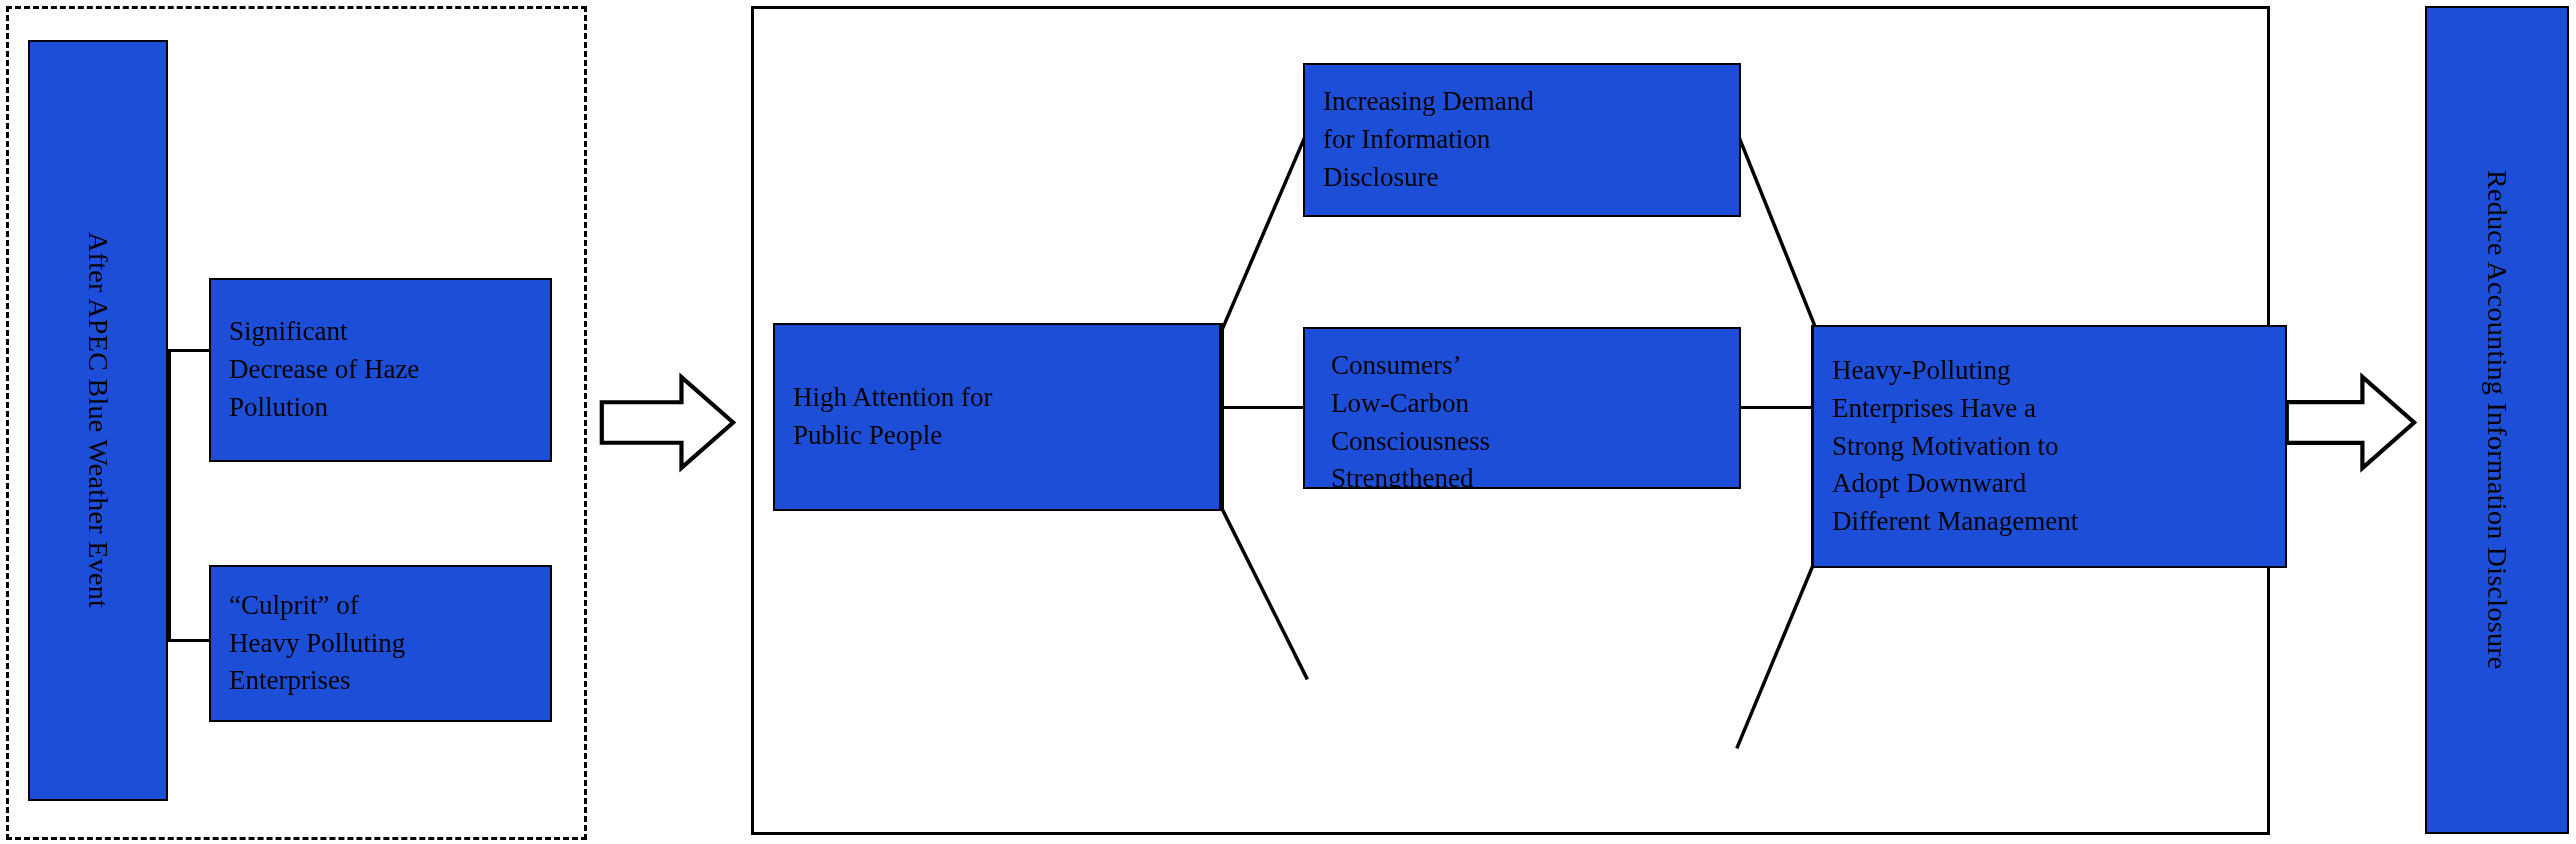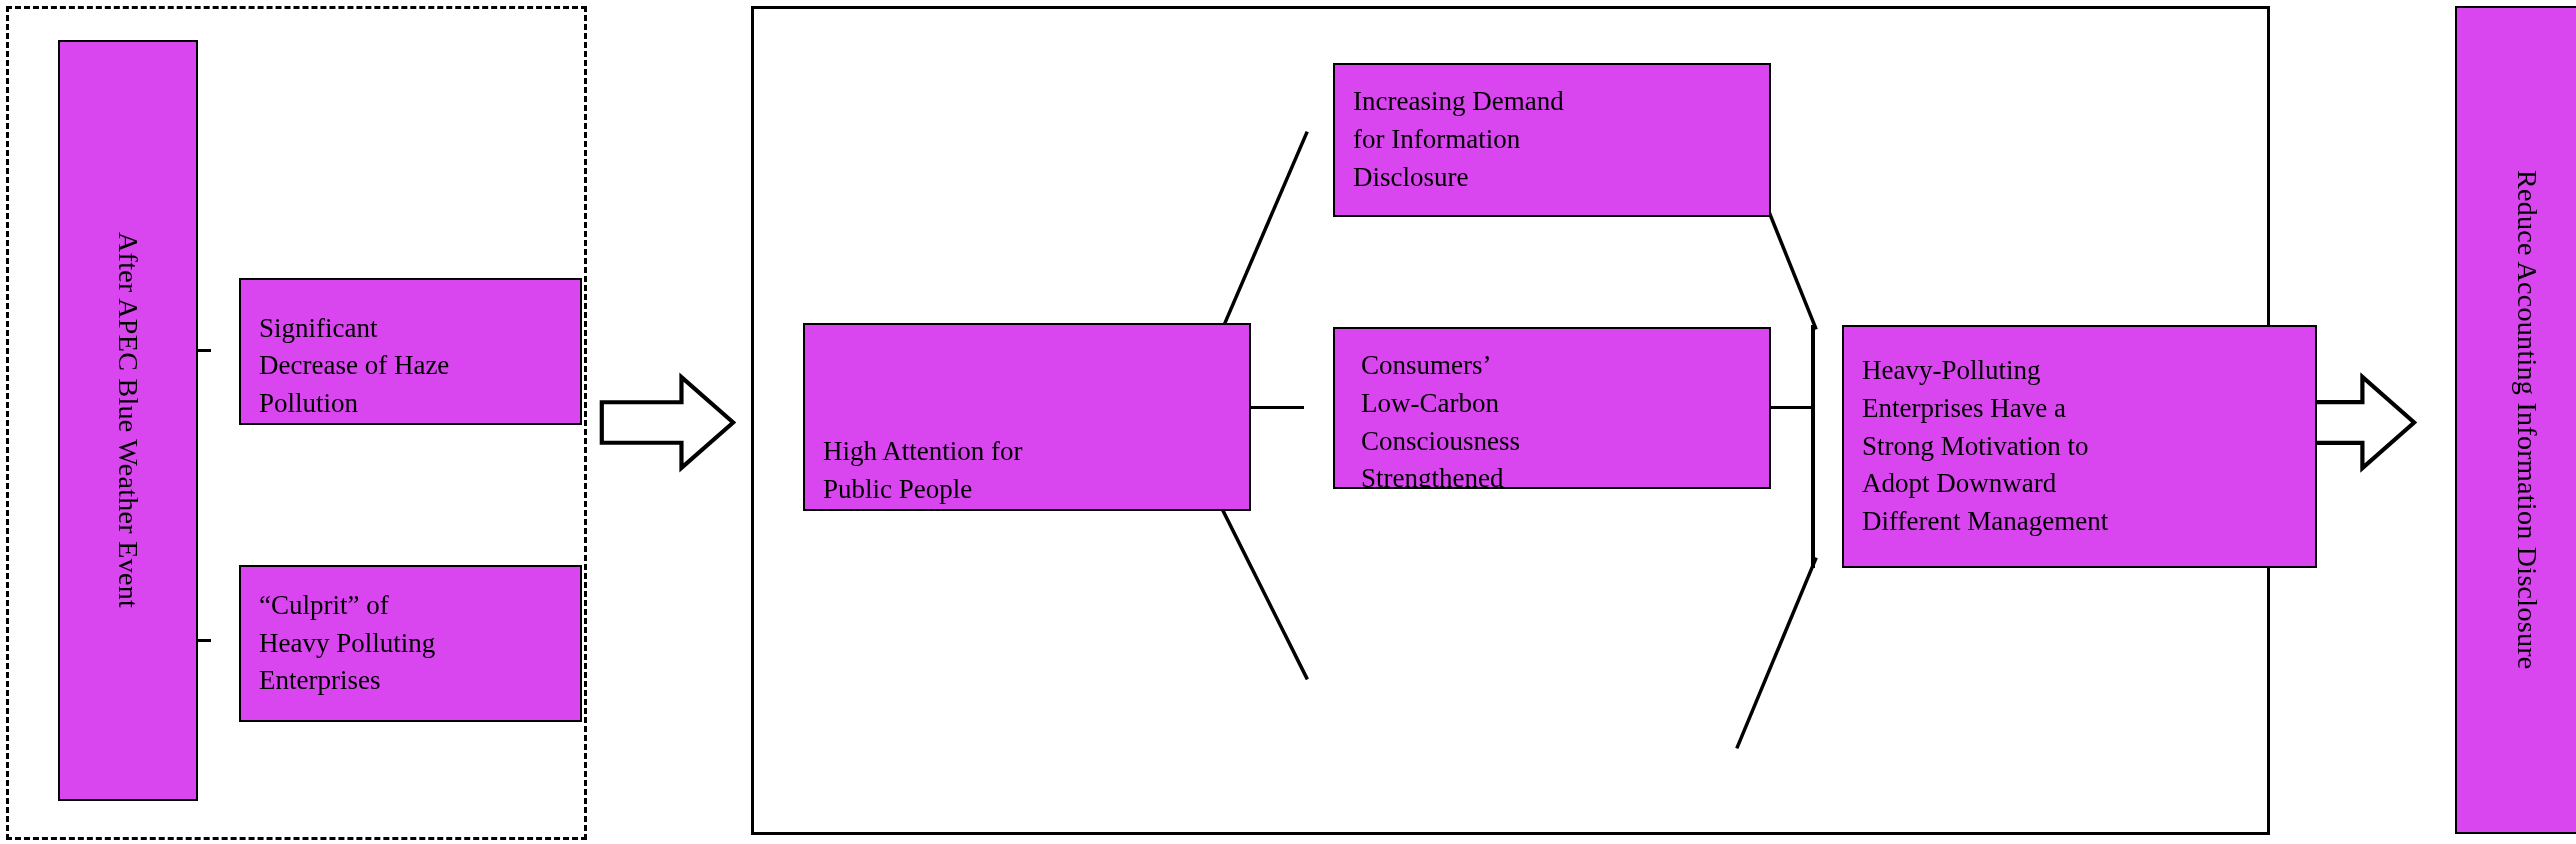--- a/index.html
+++ b/index.html
@@ -37,23 +37,22 @@
     height: 829px;
     border: 3.5px solid #000000;
     box-sizing: border-box;
   }
 
   
   .node {
     position: absolute;
     box-sizing: border-box;
     border: 2.8px solid #000000;
-    background: #d946ef;
+    background: #1d4ed8;
     z-index: 4;
-    margin-left: 30px;
   }
   .node .txt {
     display: block;
     font-size: 27px;
     line-height: 1.40;
     color: #000000;
     white-space: pre-line;
   }
 
   
@@ -89,23 +88,23 @@
     display: block;
     overflow: hidden;
   }
   .node.clip .txt {
     padding: 18px 8.4px 0 18px;
     text-align: left;
   }
 
   
   #node-apec-event       { left: 28px;   top: 40px;  width: 140px;  height: 761px; }
-  #node-haze-decrease    { left: 209px;  top: 278px; width: 343px;  height: 147px; align-items: flex-end; }
+  #node-haze-decrease    { left: 209px;  top: 278px; width: 343px;  height: 184px; }
   #node-culprit          { left: 209px;  top: 565px; width: 343px;  height: 157px; }
-  #node-high-attention   { left: 773px; top: 323px; width: 448px;  height: 188px; align-items: flex-end; }
+  #node-high-attention   { left: 773px; top: 323px; width: 448px;  height: 188px; }
   #node-increasing-demand{ left: 1303px; top: 63px;  width: 438px;  height: 154px; }
   #node-low-carbon       { left: 1303px; top: 327px; width: 438px;  height: 162px; padding-left: 8px; }
   #node-diff-types       { left: 1303px; top: 592px; width: 438px;  height: 161px; }
   #node-heavy-polluting  { left: 1812px; top: 325px; width: 475px;  height: 243px; }
   #node-reduce-disclosure{ left: 2425px; top: 5.6px;   width: 144px;  height: 828px; }
 
   
   .line { position: absolute; background: #000000; z-index: 2; }
 
   #brkt-v        { left: 168px; top: 349px; width: 2.8px;  height: 293px; }

